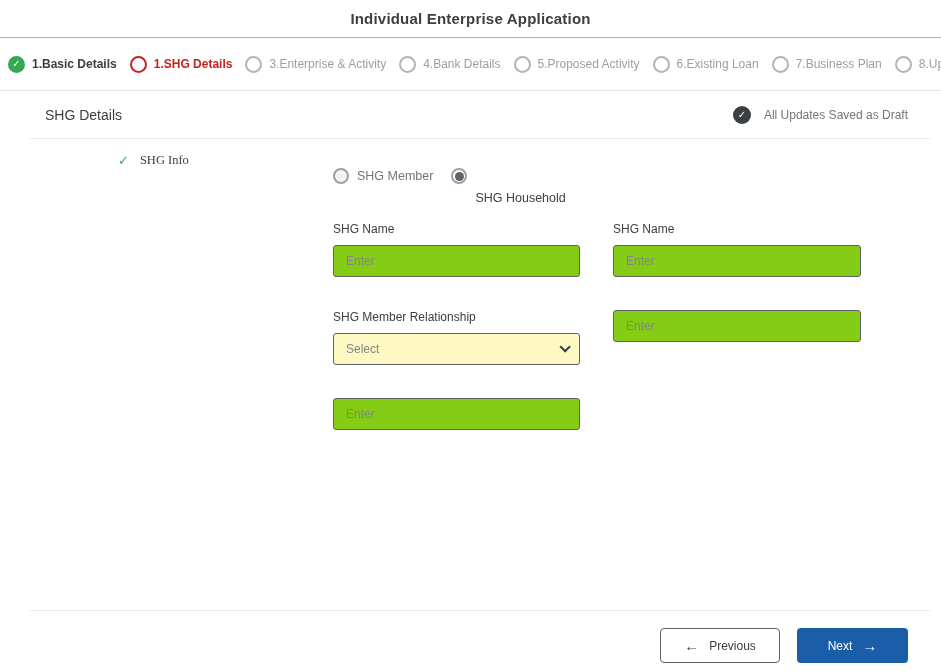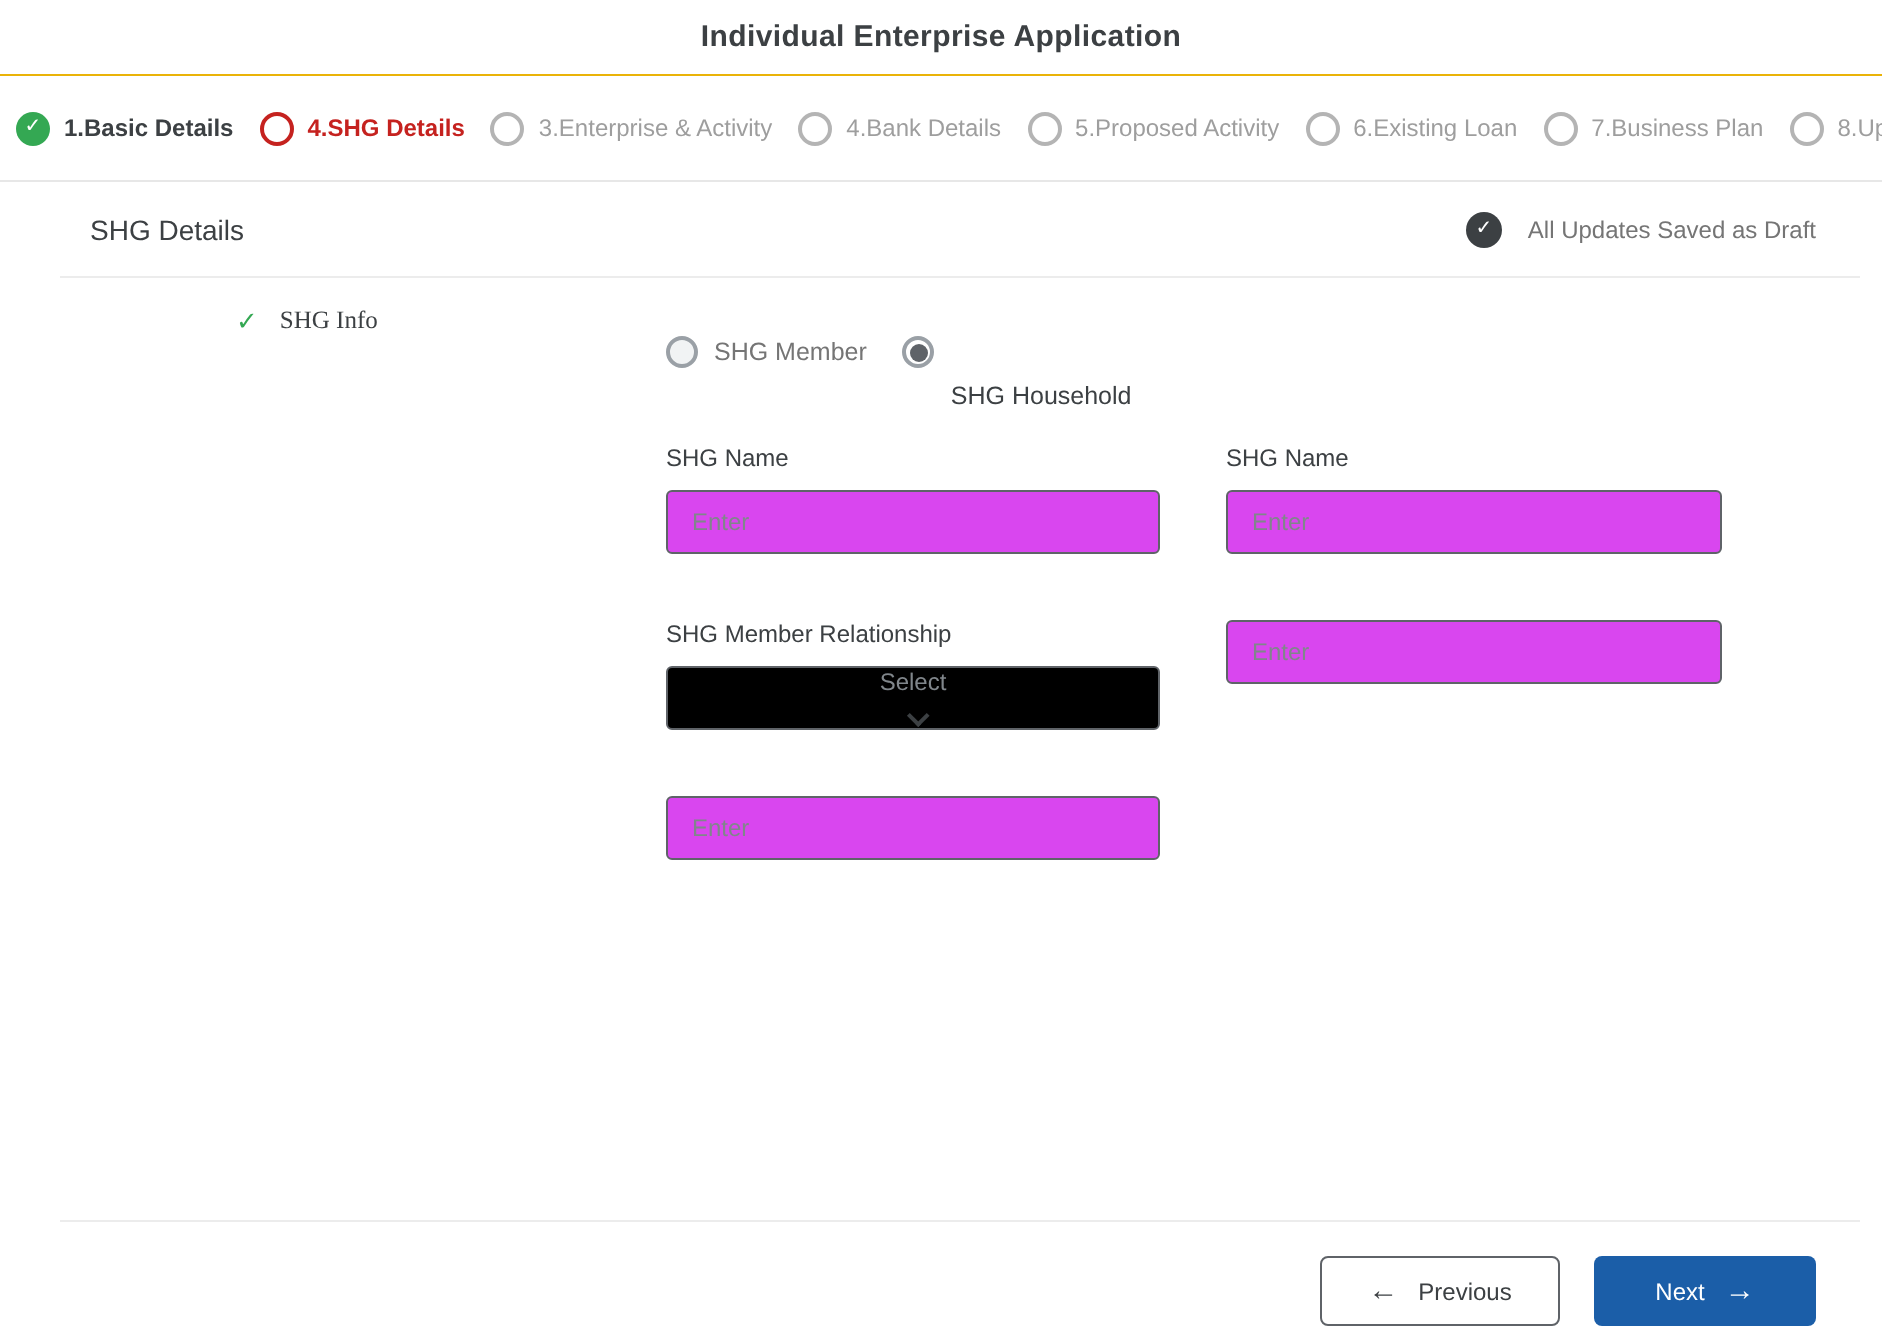--- a/index.html
+++ b/index.html
@@ -86,30 +86,29 @@
     display: grid;
     grid-template-columns: 247px 248px;
     column-gap: 13px; row-gap: 19px; gap: 33px;
   }
   .field-label { font-size: 12px; color: #3c4043; margin-bottom: 9px; }
   .text-input {
     width: 100%; height: 32px;
     border: 1px solid #5f6368; border-radius: 3px;
     padding: 0 12px; font-size: 12px; color: #3c4043;
     font-family: "Liberation Sans", sans-serif;
-    outline: none; background: #d946ef;
+    outline: none; background: #84cc16;
   }
   .text-input::placeholder { color: #80868b; opacity: 1; }
   .select-box {
     width: 100%; height: 32px;
     border: 1px solid #5f6368; border-radius: 3px;
-    padding: 0 12px; background: #000000;
+    padding: 0 12px; background: #fef9c3;
     display: flex; align-items: center; justify-content: space-between;
     cursor: pointer;
-    flex-direction: column;
   }
   .select-value { font-size: 12px; color: #80868b; }
   .chevron {
     width: 8px; height: 8px;
     border-right: 2px solid #3c4043; border-bottom: 2px solid #3c4043;
     transform: rotate(45deg) translateY(-3px);
   }
 
   
   .footer-row {
@@ -136,21 +135,21 @@
   <div class="app-title">Individual Enterprise Application</div>
 </div>
 
 <div class="stepper">
   <div class="step done">
     <span class="step-circle">✓</span>
     <span class="step-label">1.Basic Details</span>
   </div>
   <div class="step active">
     <span class="step-circle"></span>
-    <span class="step-label">4.SHG Details</span>
+    <span class="step-label">1.SHG Details</span>
   </div>
   <div class="step pending">
     <span class="step-circle"></span>
     <span class="step-label">3.Enterprise &amp; Activity</span>
   </div>
   <div class="step pending">
     <span class="step-circle"></span>
     <span class="step-label">4.Bank Details</span>
   </div>
   <div class="step pending">

